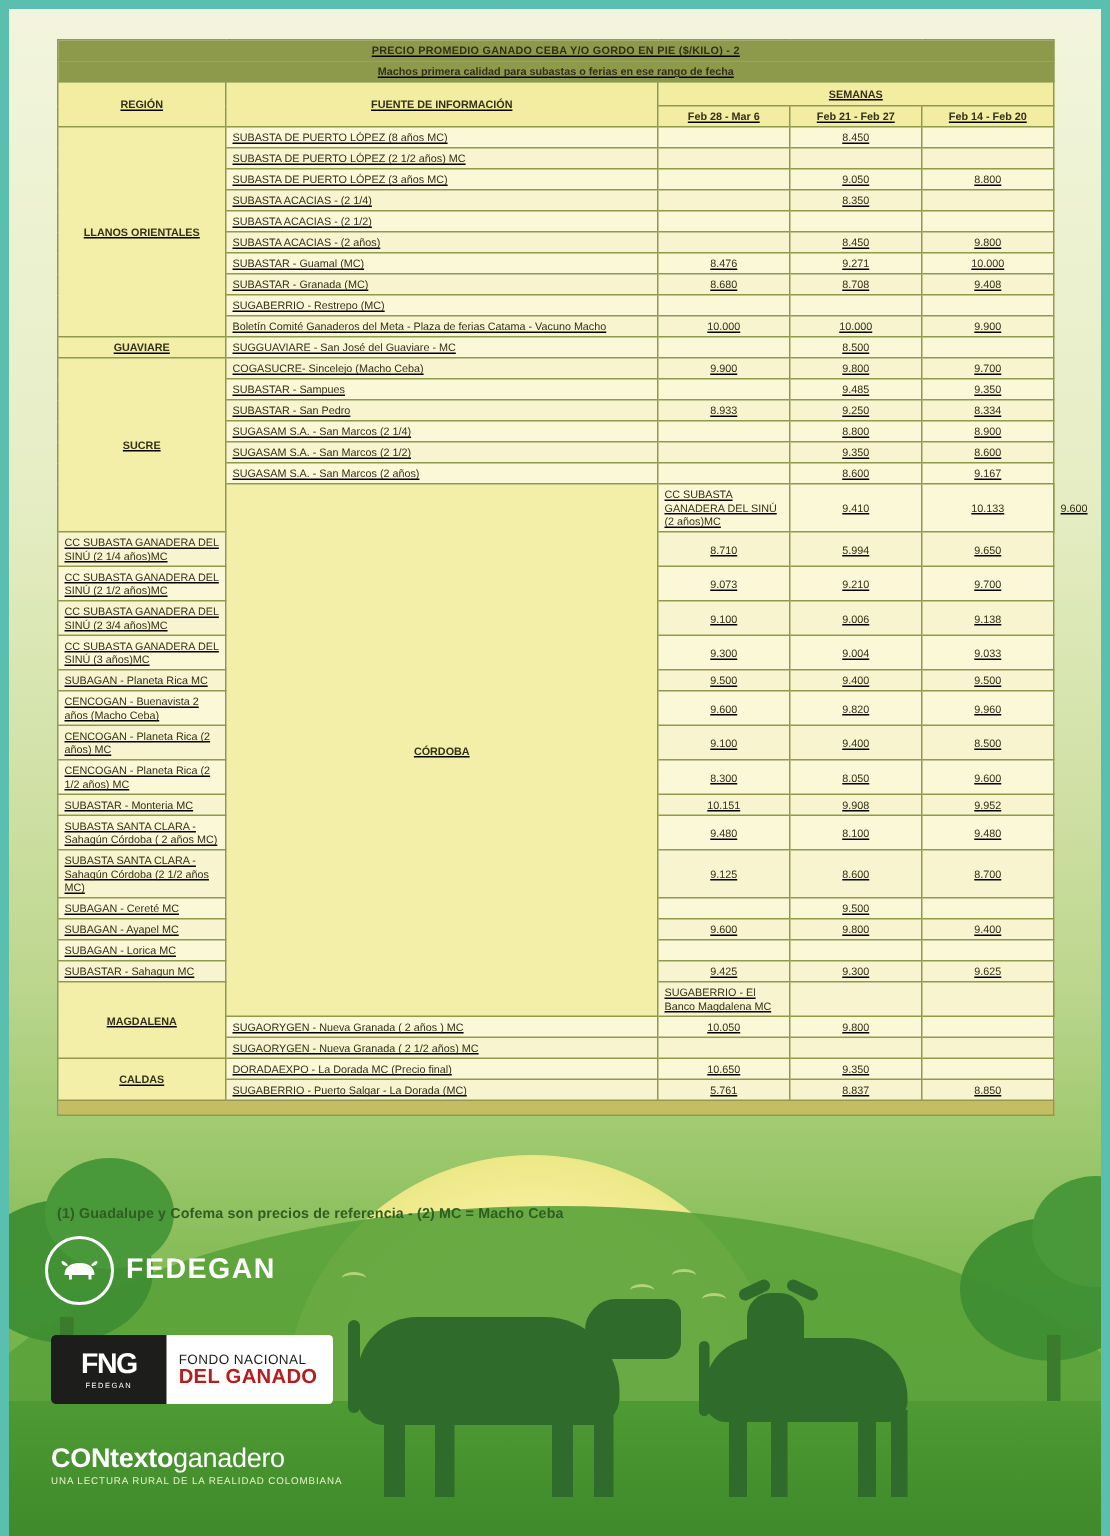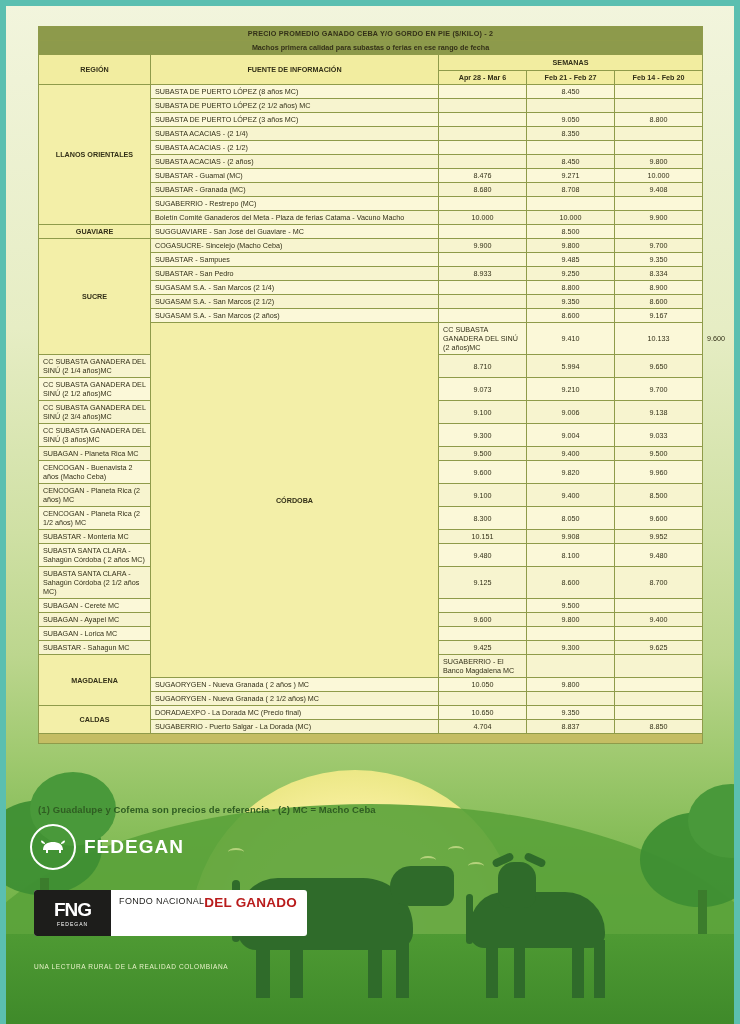--- a/index.html
+++ b/index.html
@@ -140,20 +140,21 @@
     left: 38px;
     top: 26px;
     width: 664px;
     z-index: 5;
   }
   table.price {
     border-collapse: collapse;
     width: 100%;
     background: #e5e5e5;
     table-layout: fixed;
+    text-decoration: underline;
   }
   table.price td, table.price th {
     border: 1px solid #8f9b4a;
     font-size: 7.2px;
     padding: 2px 4px;
     color: #333018;
     line-height: 1.25;
   }
   .title-row td {
     background: #8d9a4b;
@@ -287,21 +288,21 @@
     letter-spacing: -1px;
   }
   .fng .mark .small {
     font-size: 5px;
     letter-spacing: 1px;
     margin-top: 2px;
   }
   .fng .txt {
     padding: 6px 10px 6px 8px;
     display: flex;
-    flex-direction: row;
+    flex-direction: column;
     justify-content: center;
   }
   .fng .txt .l1 { font-size: 9px; color: #1d1d1b; letter-spacing: .3px; }
   .fng .txt .l2 { font-size: 13.5px; color: #b91c1c; font-weight: bold; letter-spacing: .2px; line-height: 1.05; }
 
   .ctg {
     position: absolute;
     left: 34px;
     top: 962px;
     z-index: 6;
@@ -377,21 +378,21 @@
       </tr>
       <tr class="subtitle-row">
         <td colspan="5">Machos primera calidad para subastas o ferias en ese rango de fecha</td>
       </tr>
       <tr class="head-row">
         <td rowspan="2">REGIÓN</td>
         <td rowspan="2">FUENTE DE INFORMACIÓN</td>
         <td class="semanas" colspan="3">SEMANAS</td>
       </tr>
       <tr class="week-row">
-        <td>Apr 28 - Mar 6</td>
+        <td>Feb 28 - Mar 6</td>
         <td>Feb 21 - Feb 27</td>
         <td>Feb 14 - Feb 20</td>
       </tr>
 
       <tr>
           <td class="region" rowspan="10">LLANOS ORIENTALES</td>
           <td class="fuente">SUBASTA DE PUERTO LÓPEZ (8 años MC)</td>
           <td class="num"></td>
           <td class="num">8.450</td>
           <td class="num"></td>
@@ -612,21 +613,21 @@
         </tr>
         <tr>
           <td class="region" rowspan="2">CALDAS</td>
           <td class="fuente">DORADAEXPO - La Dorada MC (Precio final)</td>
           <td class="num">10.650</td>
           <td class="num">9.350</td>
           <td class="num"></td>
         </tr>
         <tr class="alt">
           <td class="fuente">SUGABERRIO - Puerto Salgar - La Dorada (MC)</td>
-          <td class="num">4.704</td>
+          <td class="num">5.761</td>
           <td class="num">8.837</td>
           <td class="num">8.850</td>
         </tr>
         <tr class="footer-band">
         <td colspan="5"></td>
       </tr>
     </tbody>
   </table>
 </div>
 
@@ -646,14 +647,17 @@
     <div class="big">FNG</div>
     <div class="small">FEDEGAN</div>
   </div>
   <div class="txt">
     <div class="l1">FONDO NACIONAL</div>
     <div class="l2">DEL GANADO</div>
   </div>
 </div>
 
 <div class="ctg">
+  <div class="name">
+    <b>CONtexto</b><span>ganadero</span>
+  </div>
   <div class="tag">UNA LECTURA RURAL DE LA REALIDAD COLOMBIANA</div>
 </div>
 
 </body></html>

